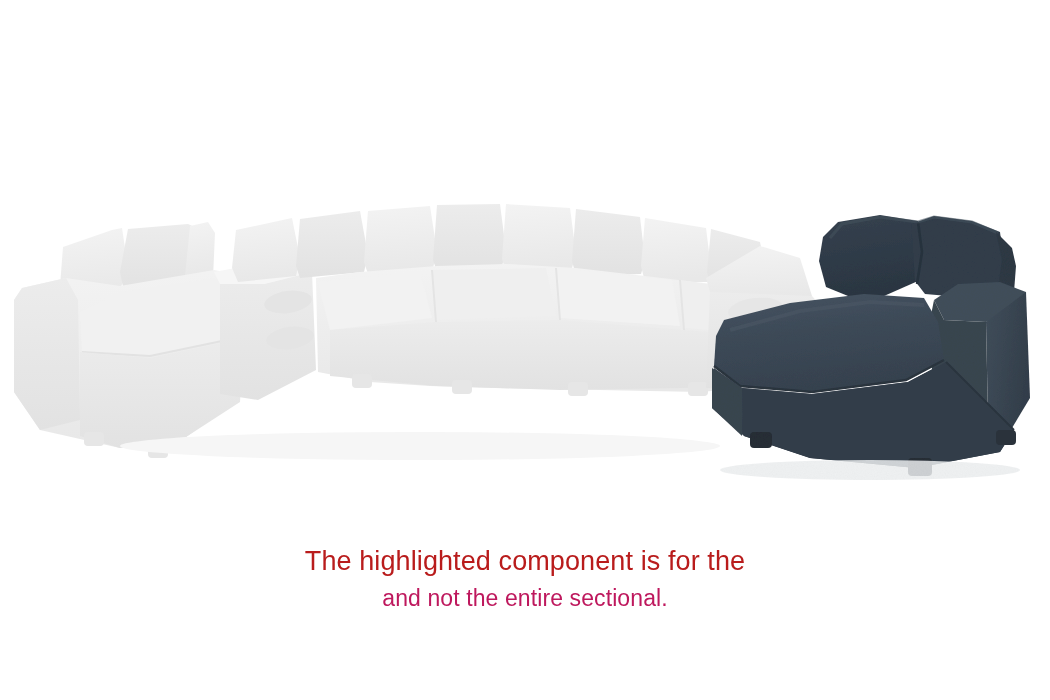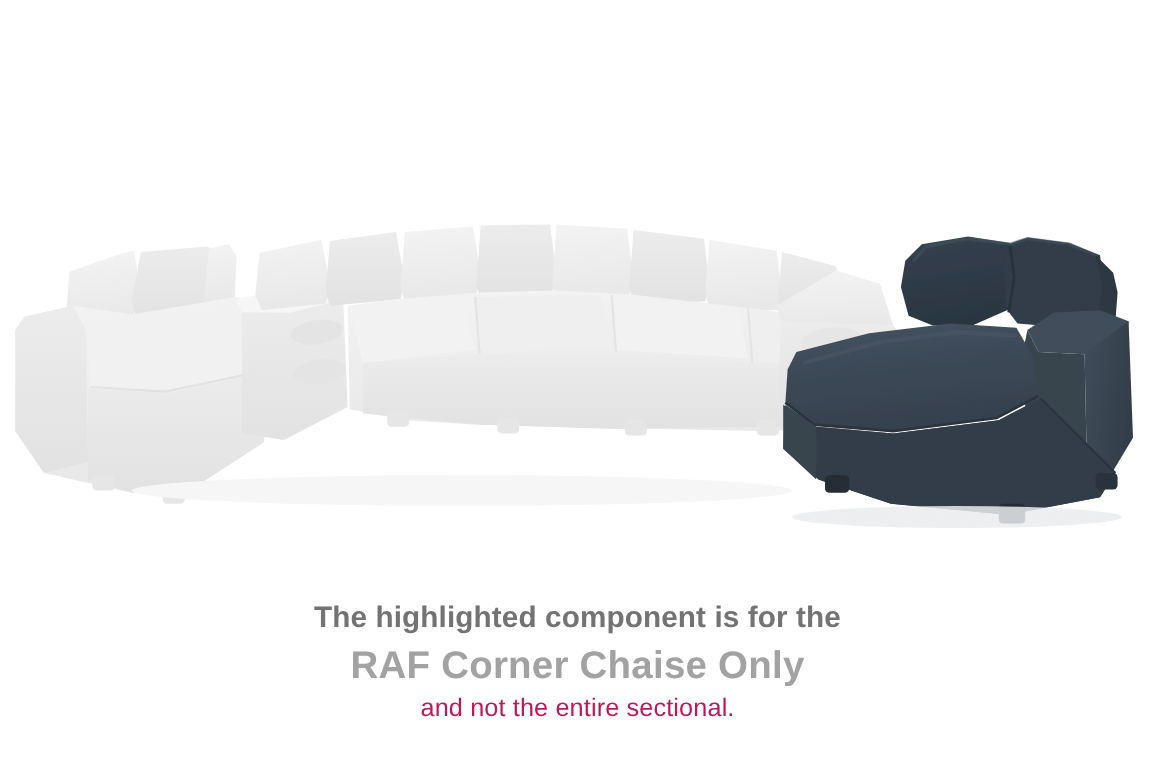--- a/index.html
+++ b/index.html
@@ -27,22 +27,22 @@
   #caption-block {
     position: absolute;
     left: 0;
     top: 548.0px;
     width: 1050px;
     text-align: center;
     line-height: 1.0;
   }
   .caption-line-1 {
     font-size: 27px;
-    font-weight: 700;
-    color: #737373;
+    font-weight: 400;
+    color: #b91c1c;
     letter-spacing: 0.1px;
     padding-bottom: 12px;
   }
   .caption-line-2 {
     font-size: 35px;
     font-weight: 700;
     color: #a2a2a2;
     letter-spacing: 0.2px;
     padding-bottom: 10px;
   }
@@ -188,17 +188,16 @@
       <rect x="908" y="458" width="24" height="18" rx="4" fill="#262d36"></rect>
       <rect x="996" y="430" width="20" height="15" rx="4" fill="#2a323b"></rect>
 
       <ellipse cx="870" cy="470" rx="150" ry="10" fill="#eceef0" opacity="0.85"></ellipse>
     </g>
 
   </svg>
 
   <div id="caption-block">
     <div class="caption-line-1">The highlighted component is for the</div>
-    <div class="caption-line-2">RAF Corner Chaise Only</div>
     <div class="caption-line-3">and not the entire sectional.</div>
   </div>
 
 </div>
 
 </body></html>

